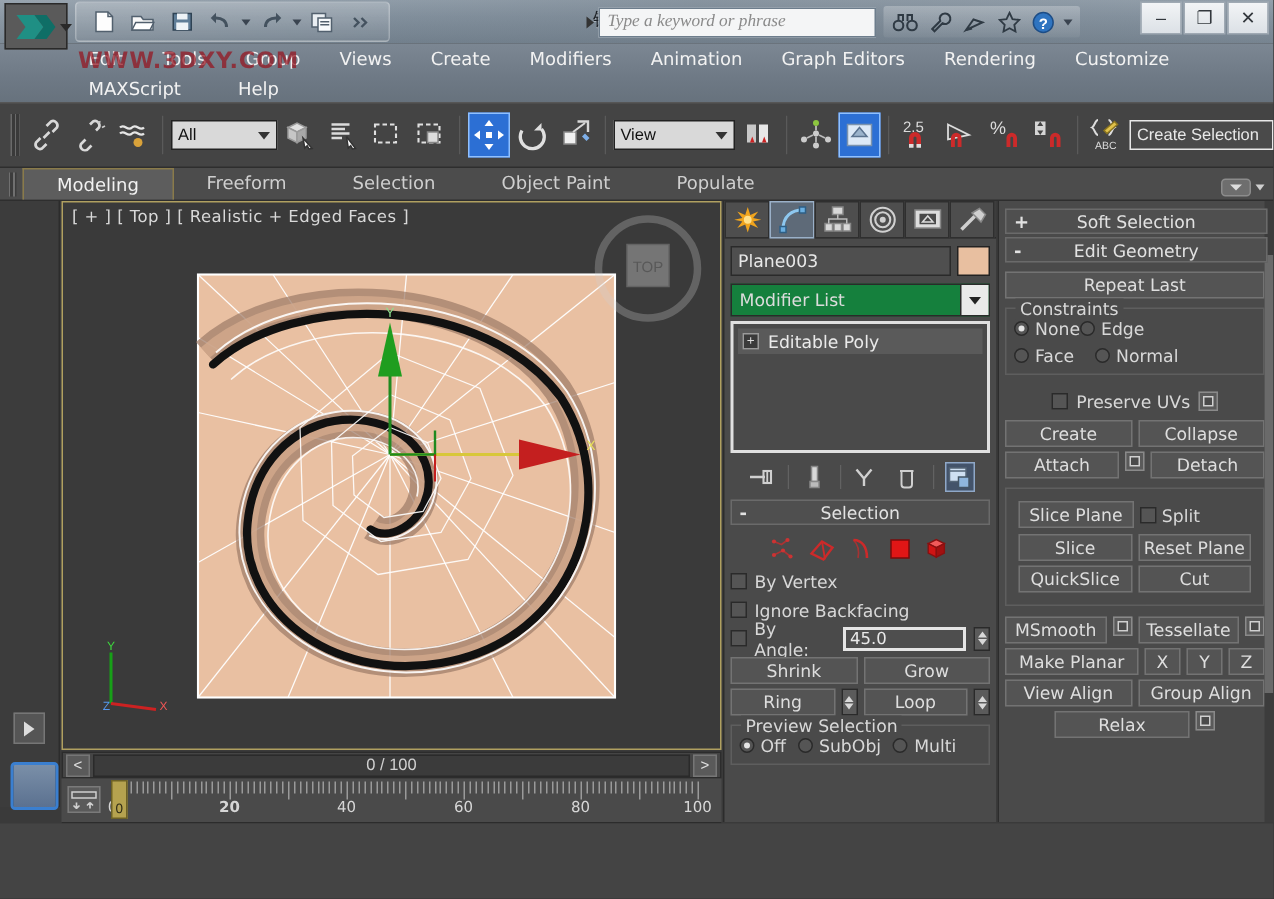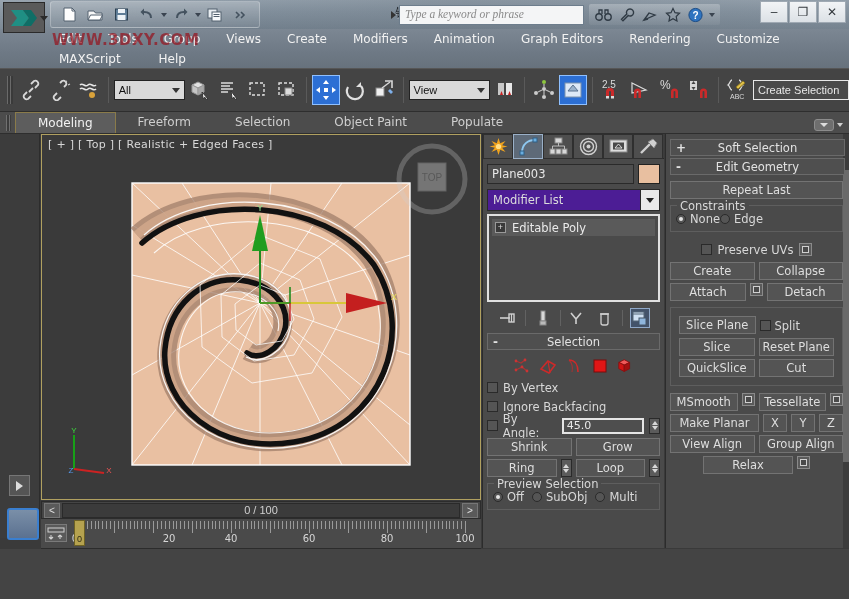--- a/index.html
+++ b/index.html
@@ -172,21 +172,21 @@
   }
   .cptabs { display:flex; height:25px; background:#3d3d3d; border-bottom:1px solid #2a2a2a; }
   .cptab { width:30px; height:25px; display:flex; align-items:center; justify-content:center;
      background:#4e4e4e; border:1px solid #2f2f2f; cursor:pointer; }
   .cptab.sel { background:#5e6a78; border:1px solid #9ab0c8; }
   .namerow { display:flex; align-items:center; padding:5px 4px 2px 4px; gap:4px; }
   .namefield { flex:1; height:20px; background:#4f4f4f; border:1px solid #2a2a2a; color:#e8e8e8;
      font-size:11.5px; padding:2px 4px; font-family:"DejaVu Sans", sans-serif;}
   .colorswatch { width:22px; height:20px; background:#e8bfa0; border:1px solid #222; cursor:pointer;}
   .modlist {
-    margin:3px 4px; height:22px; background:#4c1d95; border:1px solid #2a2a2a; color:#dcdcdc;
+    margin:3px 4px; height:22px; background:#15803d; border:1px solid #2a2a2a; color:#dcdcdc;
     font-size:11.5px; display:flex; align-items:center; padding-left:5px; position:relative; cursor:pointer;
     font-family:"DejaVu Sans", sans-serif;
   }
   .modlist .mc { position:absolute; right:0; top:0; width:19px; height:20px; background:#e9e9e9;
      border-left:1px solid #2a2a2a; display:flex;align-items:center;justify-content:center;}
   .modlist .mc i { width:0;height:0;border-left:4px solid transparent;border-right:4px solid transparent;border-top:5px solid #222;}
   .stack {
     margin:3px 4px; height:88px; background:#4a4a4a; border:2px solid #e0e0e0; padding:3px;
   }
   .stackitem { display:flex; align-items:center; gap:6px; height:17px; background:#5a5a5a; padding:0 3px;}
@@ -737,21 +737,21 @@
         <div class="tick" style="left: 392.8px; height: 8px;"></div>
         <div class="tick" style="left: 396.7px; height: 8px;"></div>
         <div class="tick" style="left: 400.6px; height: 8px;"></div>
         <div class="tick" style="left: 404.5px; height: 8px;"></div>
         <div class="tick" style="left: 408.4px; height: 8px;"></div>
         <div class="tick" style="left: 412.3px; height: 8px;"></div>
         <div class="tick" style="left: 416.2px; height: 8px;"></div>
         <div class="tick" style="left: 420.1px; height: 8px;"></div>
         <div class="tick" style="left: 424px; height: 12px;"></div>
         <div class="ticklbl" style="left: 34px;">0</div>
-        <div class="ticklbl" style="left: 128px;">20</div>
+        <div class="ticklbl" style="left: 112px; font-weight: bold;">20</div>
         <div class="ticklbl" style="left: 190px;">40</div>
         <div class="ticklbl" style="left: 268px;">60</div>
         <div class="ticklbl" style="left: 346px;">80</div>
         <div class="ticklbl" style="left: 424px;">100</div>
       </div>
     <div class="slider" style="left:33px">
       <span>0</span>
     </div>
   </div>
 
@@ -981,20 +981,30 @@
         <div style="display:flex; ">
           <span class="radiorow">
               <span class="radio on"></span>
               <span>None</span>
             </span>
           <span class="radiorow">
               <span class="radio"></span>
               <span>Edge</span>
             </span>
         </div>
+        <div style="display:flex; gap:14px; margin-top:4px;">
+          <span class="radiorow">
+              <span class="radio"></span>
+              <span>Face</span>
+            </span>
+          <span class="radiorow">
+              <span class="radio"></span>
+              <span>Normal</span>
+            </span>
+        </div>
       </div>
 
       <div class="chkrow" style="margin-top:8px; justify-content:center; gap:6px;">
         <span class="chk"></span>
         <label>Preserve UVs</label>
         <span class="smallbox">
             <i></i>
           </span>
       </div>
 

